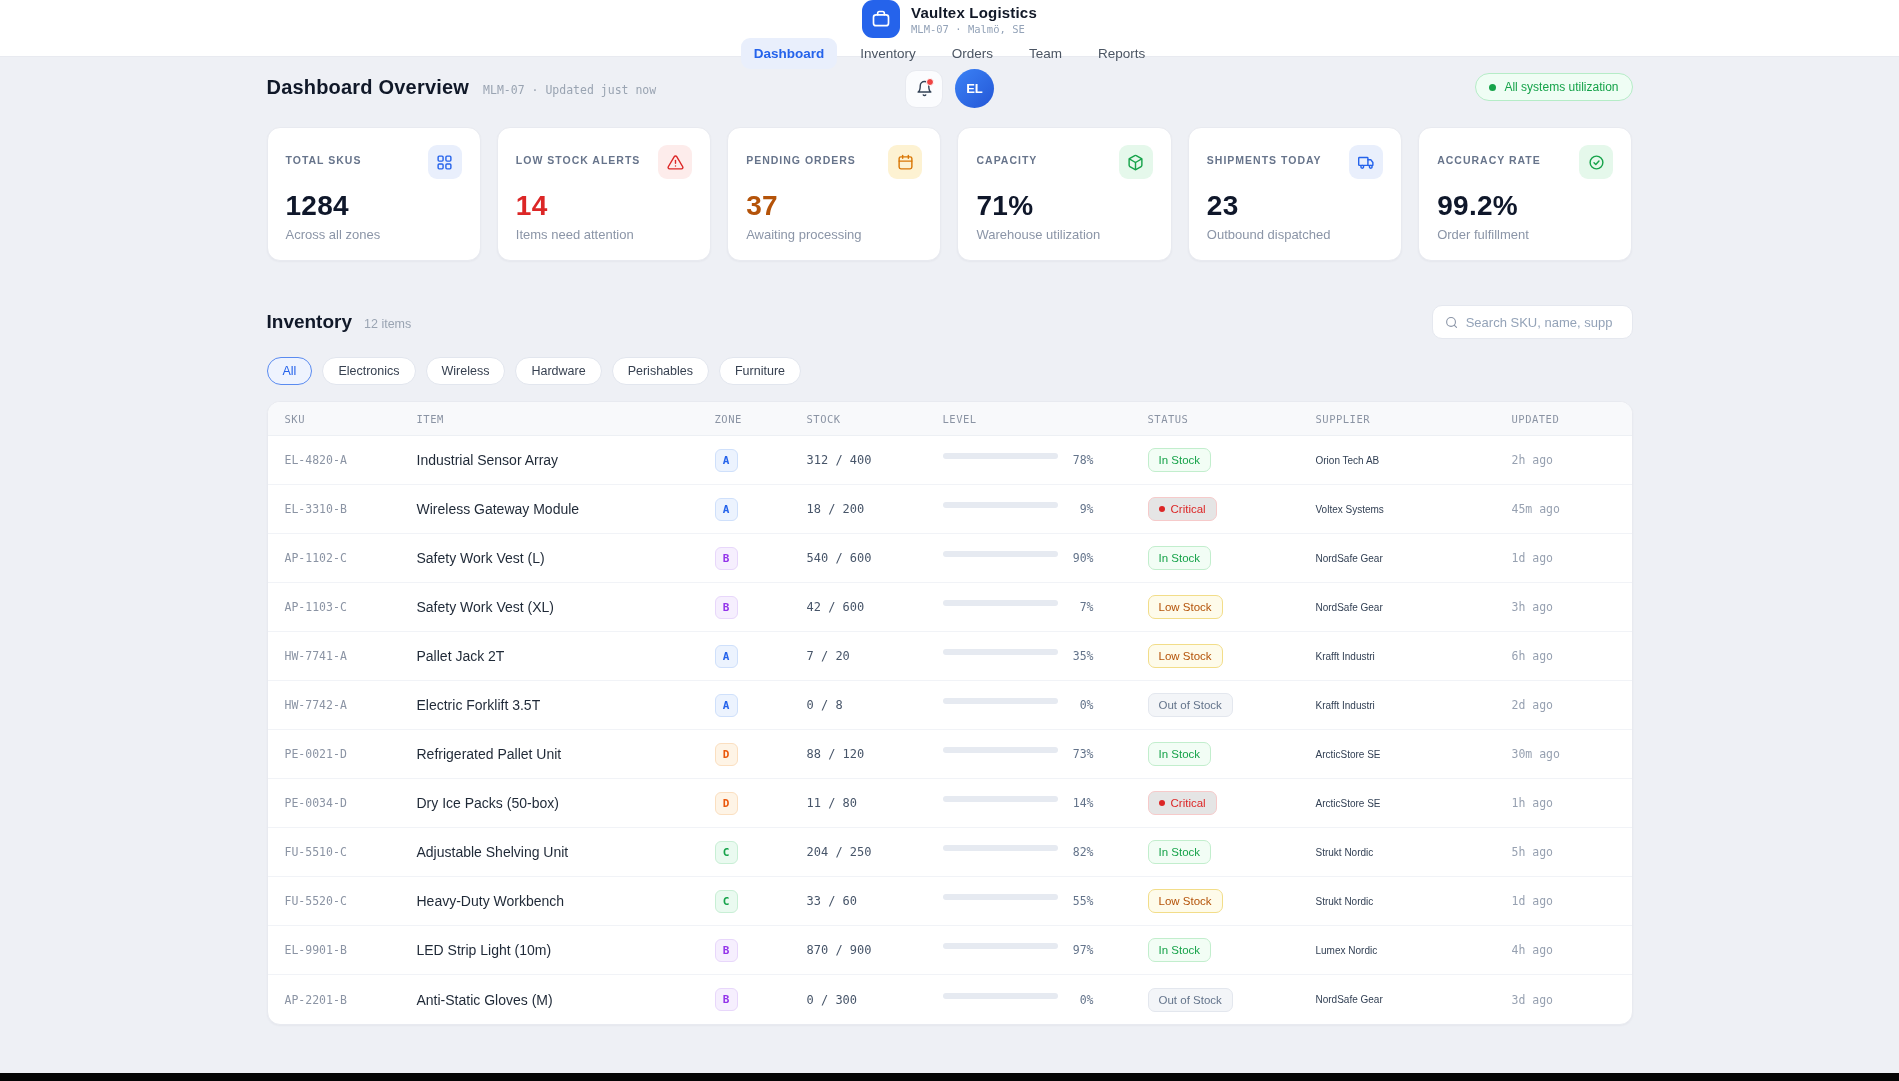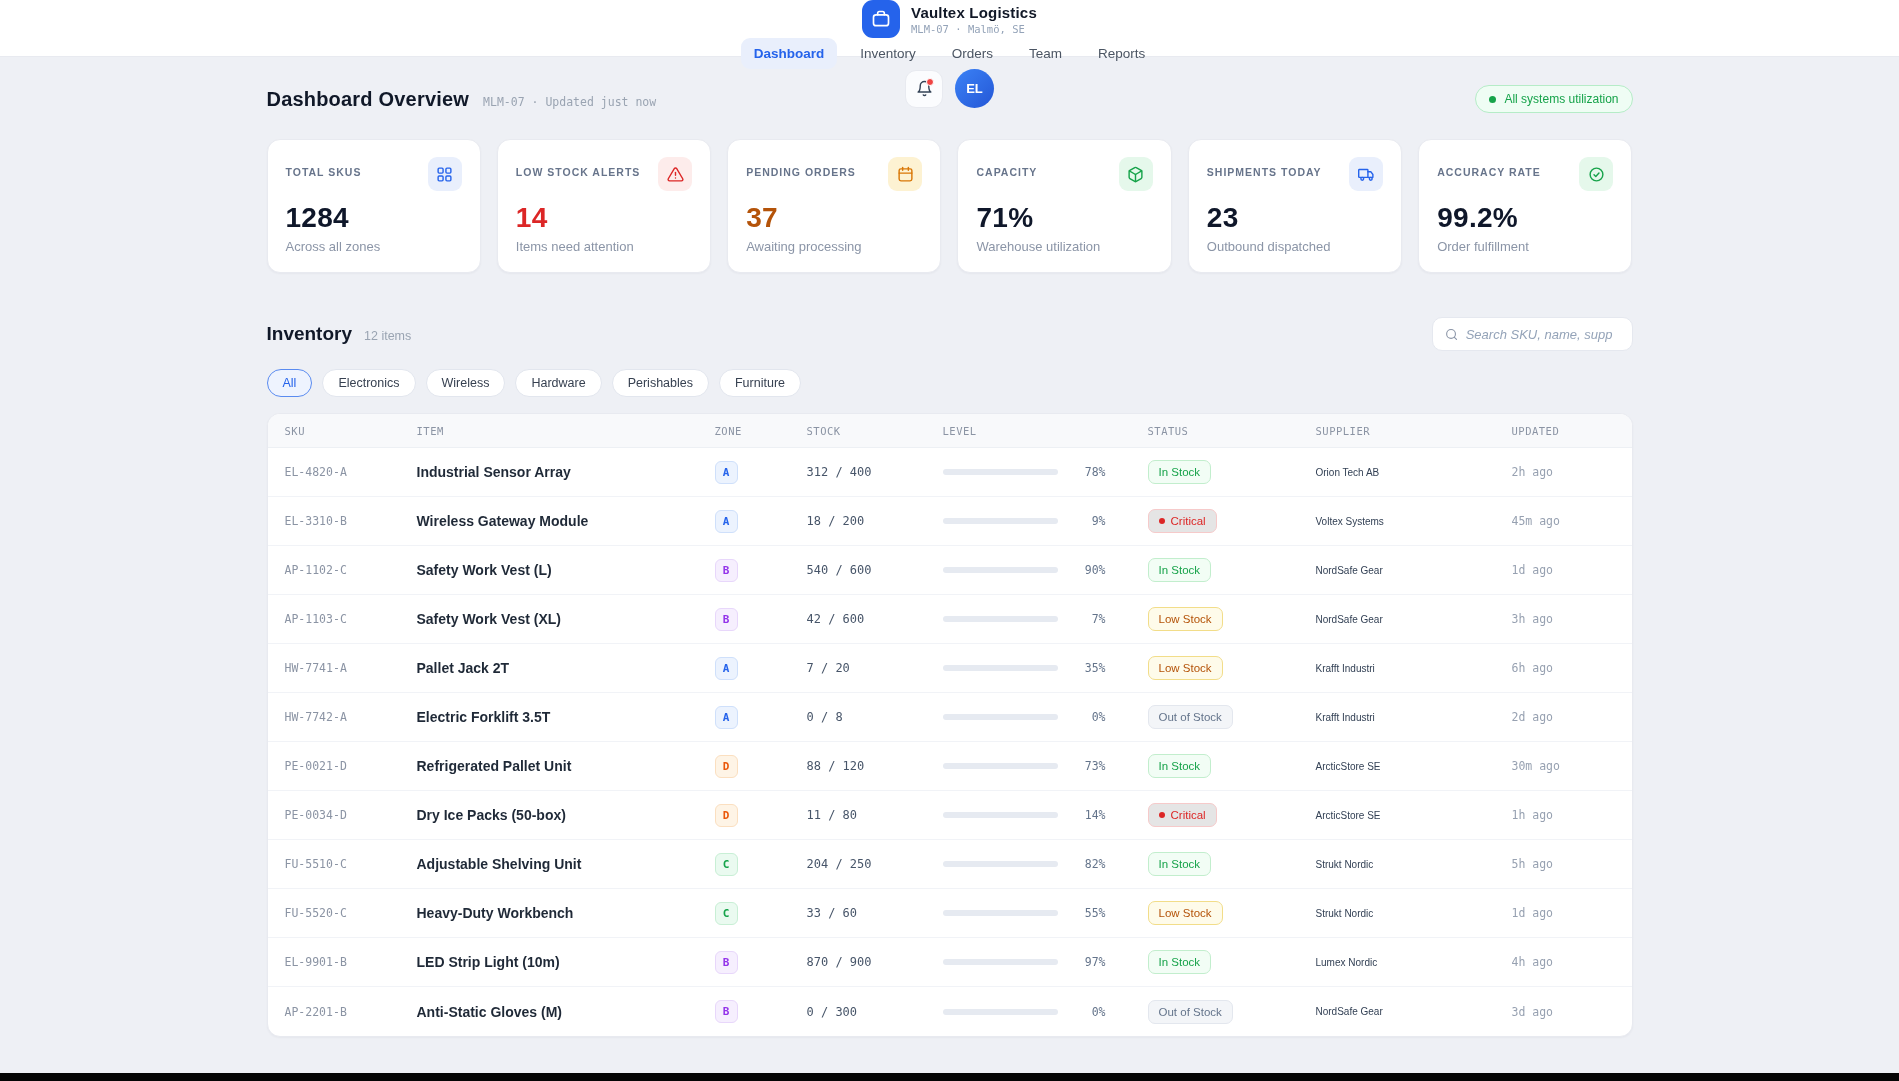--- a/index.html
+++ b/index.html
@@ -22,21 +22,21 @@
   .brand-sub { font-size:10.5px; color:#94a3b8; margin-top:2px; }
   .nav { flex:1; display:flex; justify-content:center; gap:10px; align-items:center; }
   .nav-item { font-size:13.5px; color:#4b5563; padding:8px 13px; border-radius:9px; cursor:pointer; font-weight:500; }
   .nav-item.active { color:#2563eb; background:#e9effc; font-weight:600; }
   .top-actions { display:flex; align-items:center; gap:12px; }
   .bell-btn { width:38px; height:38px; border-radius:11px; border:1px solid #e8eaf0; background:#fbfcfe; display:flex; align-items:center; justify-content:center; color:#334155; position:relative; cursor:pointer; }
   .bell-dot { position:absolute; top:7px; right:8px; width:8px; height:8px; border-radius:50%; background:#ef4444; border:1.5px solid #fff; }
   .avatar { width:39px; height:39px; border-radius:50%; background:linear-gradient(135deg,#3b82f6,#2457d6); color:#fff; font-size:13px; font-weight:700; display:flex; align-items:center; justify-content:center; cursor:pointer; }
 
   
-  .container { width:1366px; margin:0 auto; padding-top:28px; }
+  .container { width:1366px; margin:0 auto; padding-top:16px; }
 
   .overview-head { display:flex; align-items:center; justify-content:space-between; }
   .overview-title-row { display:flex; align-items:baseline; gap:14px; }
   .page-title { font-size:20px; font-weight:700; letter-spacing:.2px; color:#101828; }
   .page-meta { font-size:11.5px; color:#9aa4b2; }
   .sys-badge { display:flex; align-items:center; gap:8px; font-size:12px; color:#16a34a; background:#effdf4; border:1px solid #b5ecc7; border-radius:999px; padding:6px 13px; font-weight:500; }
   .sys-dot { width:7px; height:7px; border-radius:50%; background:#16a34a; }
 
   
   .cards { margin-top:26px; display:grid; grid-template-columns:repeat(6,1fr); gap:16px; }
@@ -52,44 +52,44 @@
   .card-value.val-red { color:#dc2626; }
   .card-value.val-amber { color:#b45309; }
   .card-sub { margin-top:5px; font-size:13px; color:#8b95a7; }
 
   
   .inv-head { margin-top:44px; display:flex; align-items:center; justify-content:space-between; }
   .inv-title-row { display:flex; align-items:baseline; gap:12px; }
   .inv-title { font-size:19px; font-weight:700; color:#101828; }
   .inv-count { font-size:12.5px; color:#9aa4b2; }
   .search-box { display:flex; align-items:center; gap:8px; background:#fff; border:1px solid #e5e8ef; border-radius:10px; padding:0 12px; height:34px; width:201px; color:#8b95a7; }
-  .search-box input { border:none; outline:none; font-size:13px; width:100%; color:#8b5cf6; background:transparent; font-family:"Liberation Sans",sans-serif;font-style:italic; }
+  .search-box input { border:none; outline:none; font-size:13px; width:100%; color:#8b5cf6; background:transparent; font-family:"Liberation Sans",sans-serif; }
   .search-box input::placeholder { color:#94a3b8; }
 
   .chips { margin-top:18px; display:flex; gap:10px; }
   .chip { font-size:12.5px; color:#374151; background:#fff; border:1px solid #e2e6ee; border-radius:999px; padding:6px 15px; cursor:pointer; font-weight:500; }
   .chip.active { color:#2563eb; border-color:#5a8bf0; background:#eef3fe; }
 
   
   .table-card { margin-top:16px; background:#fff; border:1px solid #e8eaf0; border-radius:13px; overflow:hidden; box-shadow:0 1px 2px rgba(16,24,40,.04); }
   .trow { display:grid; grid-template-columns:132px 298px 92px 136px 205px 168px 196px 1fr; align-items:center; padding-left:17px; }
   .thead { background:#f8f9fb; border-bottom:1px solid #edf0f4; height:34px; }
   .th { font-family:"DejaVu Sans Mono", monospace; font-size:10.5px; color:#8b94a4; letter-spacing:.5px; }
   .tbody-row { height:49px; border-bottom:1px solid #f1f3f7; }
   .tbody-row:last-child { border-bottom:none; }
 
   .c-sku { font-family:"DejaVu Sans Mono", monospace; font-size:11.5px; color:#8b94a4; }
-  .c-item { font-size:14px; color:#1f2937; font-weight:700; }
+  .c-item { font-size:14px; color:#1f2937; font-weight:400; }
   .zone-badge { width:23px; height:23px; border-radius:6px; display:flex; align-items:center; justify-content:center; font-family:"DejaVu Sans Mono", monospace; font-size:11px; font-weight:700; border:1px solid transparent; }
   .zone-A { background:#ecf3fe; color:#2563eb; border-color:#cfe0fb; }
   .zone-B { background:#f6effe; color:#9333ea; border-color:#e8d7fb; }
   .zone-C { background:#eafaf0; color:#16a34a; border-color:#c8efd5; }
   .zone-D { background:#fef4e6; color:#ea580c; border-color:#fbdfc0; }
   .c-stock { font-family:"DejaVu Sans Mono", monospace; font-size:12px; color:#475569; }
-  .level-cell { display:flex; align-items:center; gap:12px; }
+  .level-cell { display:flex; align-items:flex-start; }
   .bar-track { width:115px; height:6px; border-radius:4px; background:#e6eaf1; overflow:hidden; }
   .bar-fill { height:100%; border-radius:4px; }
   .pct { font-family:"DejaVu Sans Mono", monospace; font-size:11.5px; color:#64748b; width:36px; text-align:right; }
   .status-badge { display:inline-flex; align-items:center; gap:6px; font-size:11.5px; font-weight:500; border-radius:7px; padding:5px 10px; border:1px solid transparent; }
   .s-dot { width:6px; height:6px; border-radius:50%; background:currentColor; }
   .s-in  { background:#f2fdf5; color:#17a34a; border-color:#c2eecd; }
   .s-critical { background:#e5e5e5; color:#dc2626; border-color:#f6caca; }
   .s-low { background:#fefbea; color:#b45309; border-color:#f2dd89; }
   .s-out { background:#f3f5f8; color:#64748b; border-color:#e3e7ee; }
   .c-supplier { font-size:10px; color:#334155; }

